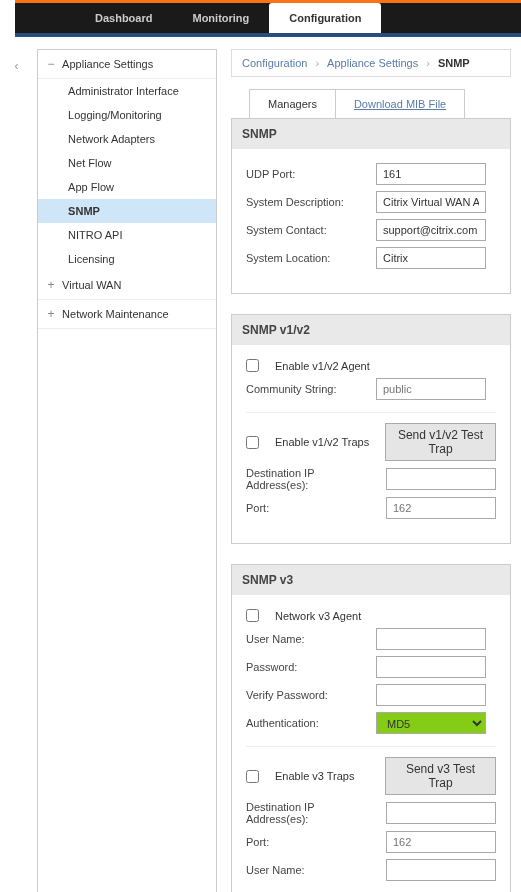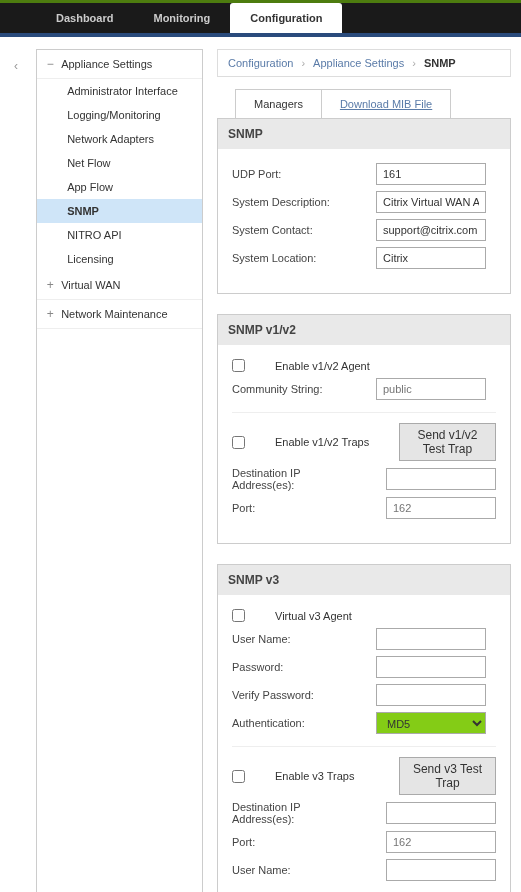--- a/index.html
+++ b/index.html
@@ -6,26 +6,27 @@
 body {
   font-family: Arial, Helvetica, sans-serif;
   font-size: 11px;
   background: #fff;
   width: 521px;
   height: 892px;
   color: #333;
 }
 .topbar {
   background: #1a1a1a;
-  border-top: 3px solid #4d7c0f;
+  border-top: 3px solid #f97316;
   border-bottom: 4px solid #2a4b7c;
   height: 37px;
   display: flex;
   align-items: flex-end;
-  padding-left: 36px;
+  padding-left: 60px;
+  margin-left: 15px;
 }
 .topbar .tab {
   color: #ccc;
   font-weight: bold;
   font-size: 11px;
   padding: 9px 20px 9px;
   cursor: pointer;
 }
 .topbar .tab.active {
   background: #fff;
@@ -114,21 +115,21 @@
   padding: 8px 10px;
   font-weight: bold;
   font-size: 12px;
   color: #444;
 }
 .panel > .pb { padding: 14px 14px 18px; }
 .row {
   display: flex;
   align-items: center;
   margin-bottom: 6px;
-  gap: 24px;
+  gap: 10px;
 }
 .row > label {
   width: 120px;
   color: #444;
 }
 .row input[type="text"], .row input[type="password"], .row select {
   width: 110px;
   border: 1px solid #aaa;
   padding: 4px 6px;
   font-size: 11px;
@@ -249,21 +250,21 @@
           <input type="text" class="placeholder" placeholder="162" style="">
         </div>
       </div>
     </div>
 
     <div class="panel">
       <div class="ph">SNMP v3</div>
       <div class="pb">
         <div class="row">
           <input type="checkbox" style="">
-          <span>Virtual v3 Agent</span>
+          <span>Network v3 Agent</span>
         </div>
         <div class="row">
           <label>User Name:</label>
           <input type="text" style="">
         </div>
         <div class="row">
           <label>Password:</label>
           <input type="password" style="">
         </div>
         <div class="row">

